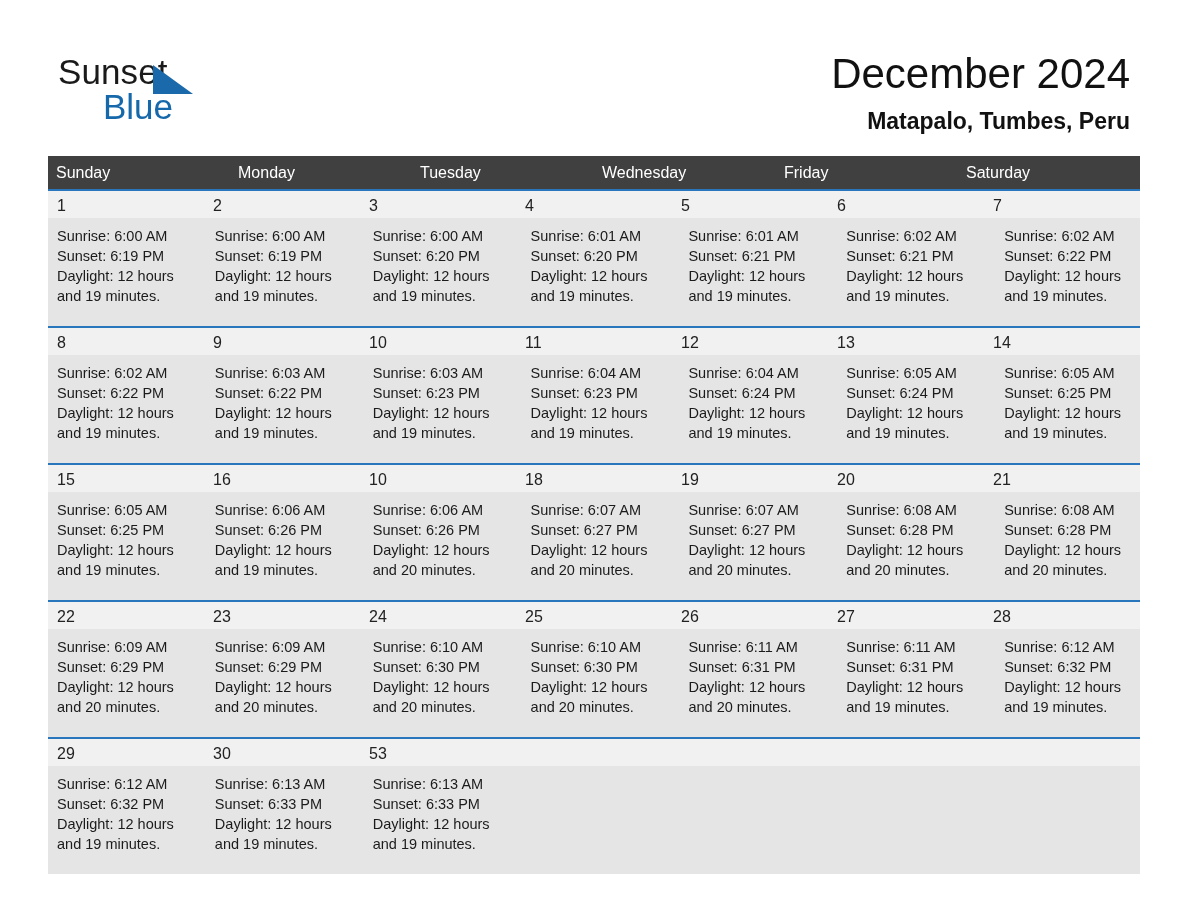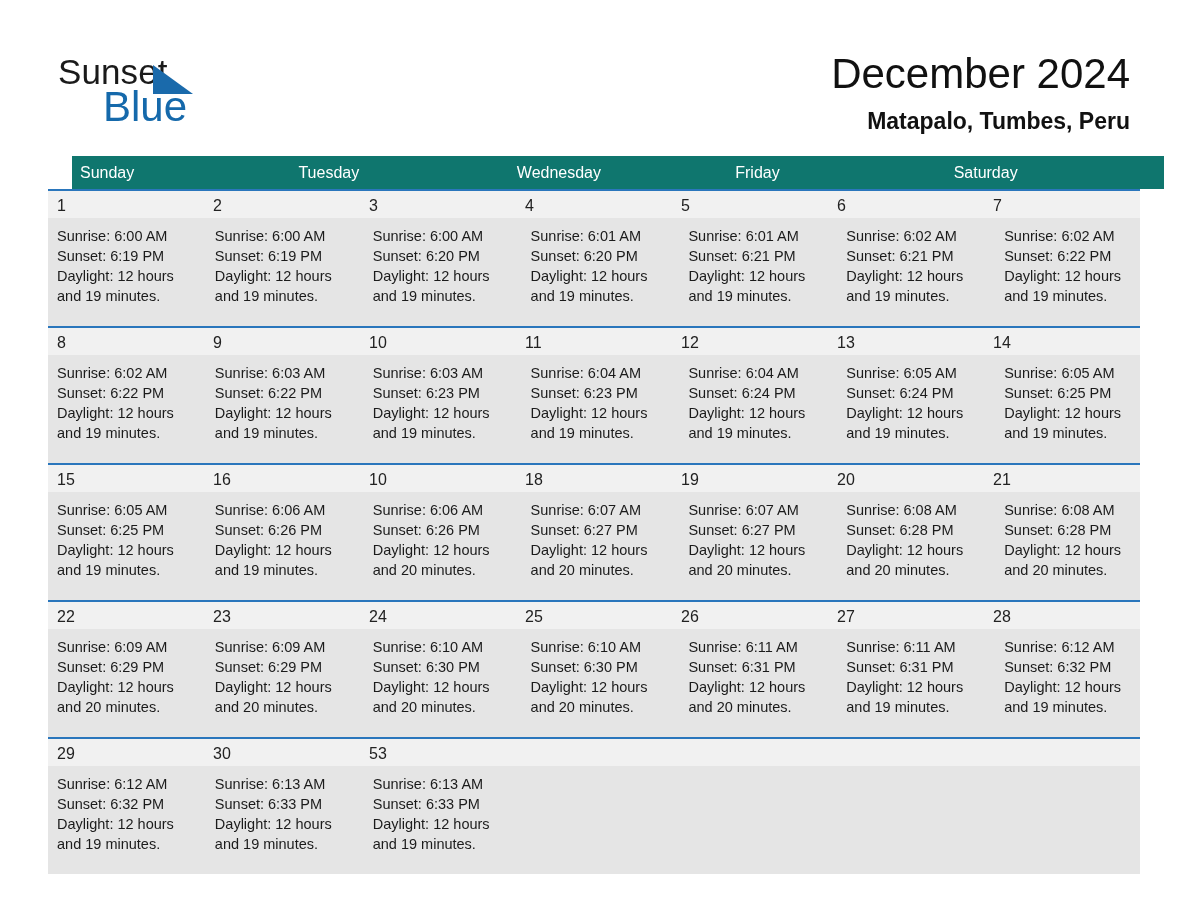--- a/index.html
+++ b/index.html
@@ -54,21 +54,21 @@
     top: 13px;
     width: 0;
     height: 0;
     border-left: 40px solid #1a6aab;
     border-top: 29px solid transparent;
   }
   .logo-blue {
     position: absolute;
     left: 45px;
     top: 35px;
-    font-size: 42px;
+    font-size: 35px;
     line-height: 40px;
     color: #1569ab;
     font-weight: 400;
   }
 
   .title-block {
     position: absolute;
     right: 58px;
     top: 48px;
     text-align: right;
@@ -94,23 +94,22 @@
   .calendar {
     position: absolute;
     left: 48px;
     top: 156px;
     width: 1092px;
   }
 
   .weekday-row {
     display: flex;
     width: 100%;
-    background: #0f766e;
+    background: #404040;
     height: 33px;
-    margin-left: 24px;
   }
   .weekday-cell {
     flex: 1 1 0;
     box-sizing: border-box;
     padding: 6px 0 0 8px;
     color: #ffffff;
     font-size: 16px;
     line-height: 21px;
     white-space: nowrap;
     overflow: hidden;
@@ -182,20 +181,21 @@
       <div class="month-title">December 2024</div>
       <div class="location">Matapalo, Tumbes, Peru</div>
     </div>
 
   </div>
 
   <div class="calendar">
 
     <div class="weekday-row">
       <div class="weekday-cell">Sunday</div>
+      <div class="weekday-cell">Monday</div>
       <div class="weekday-cell">Tuesday</div>
       <div class="weekday-cell">Wednesday</div>
       <div class="weekday-cell">Friday</div>
       <div class="weekday-cell">Saturday</div>
     </div>
 
     <div class="week-row">
       <div class="numbers-strip">
         <div class="num-cell">1</div>
         <div class="num-cell">2</div>

